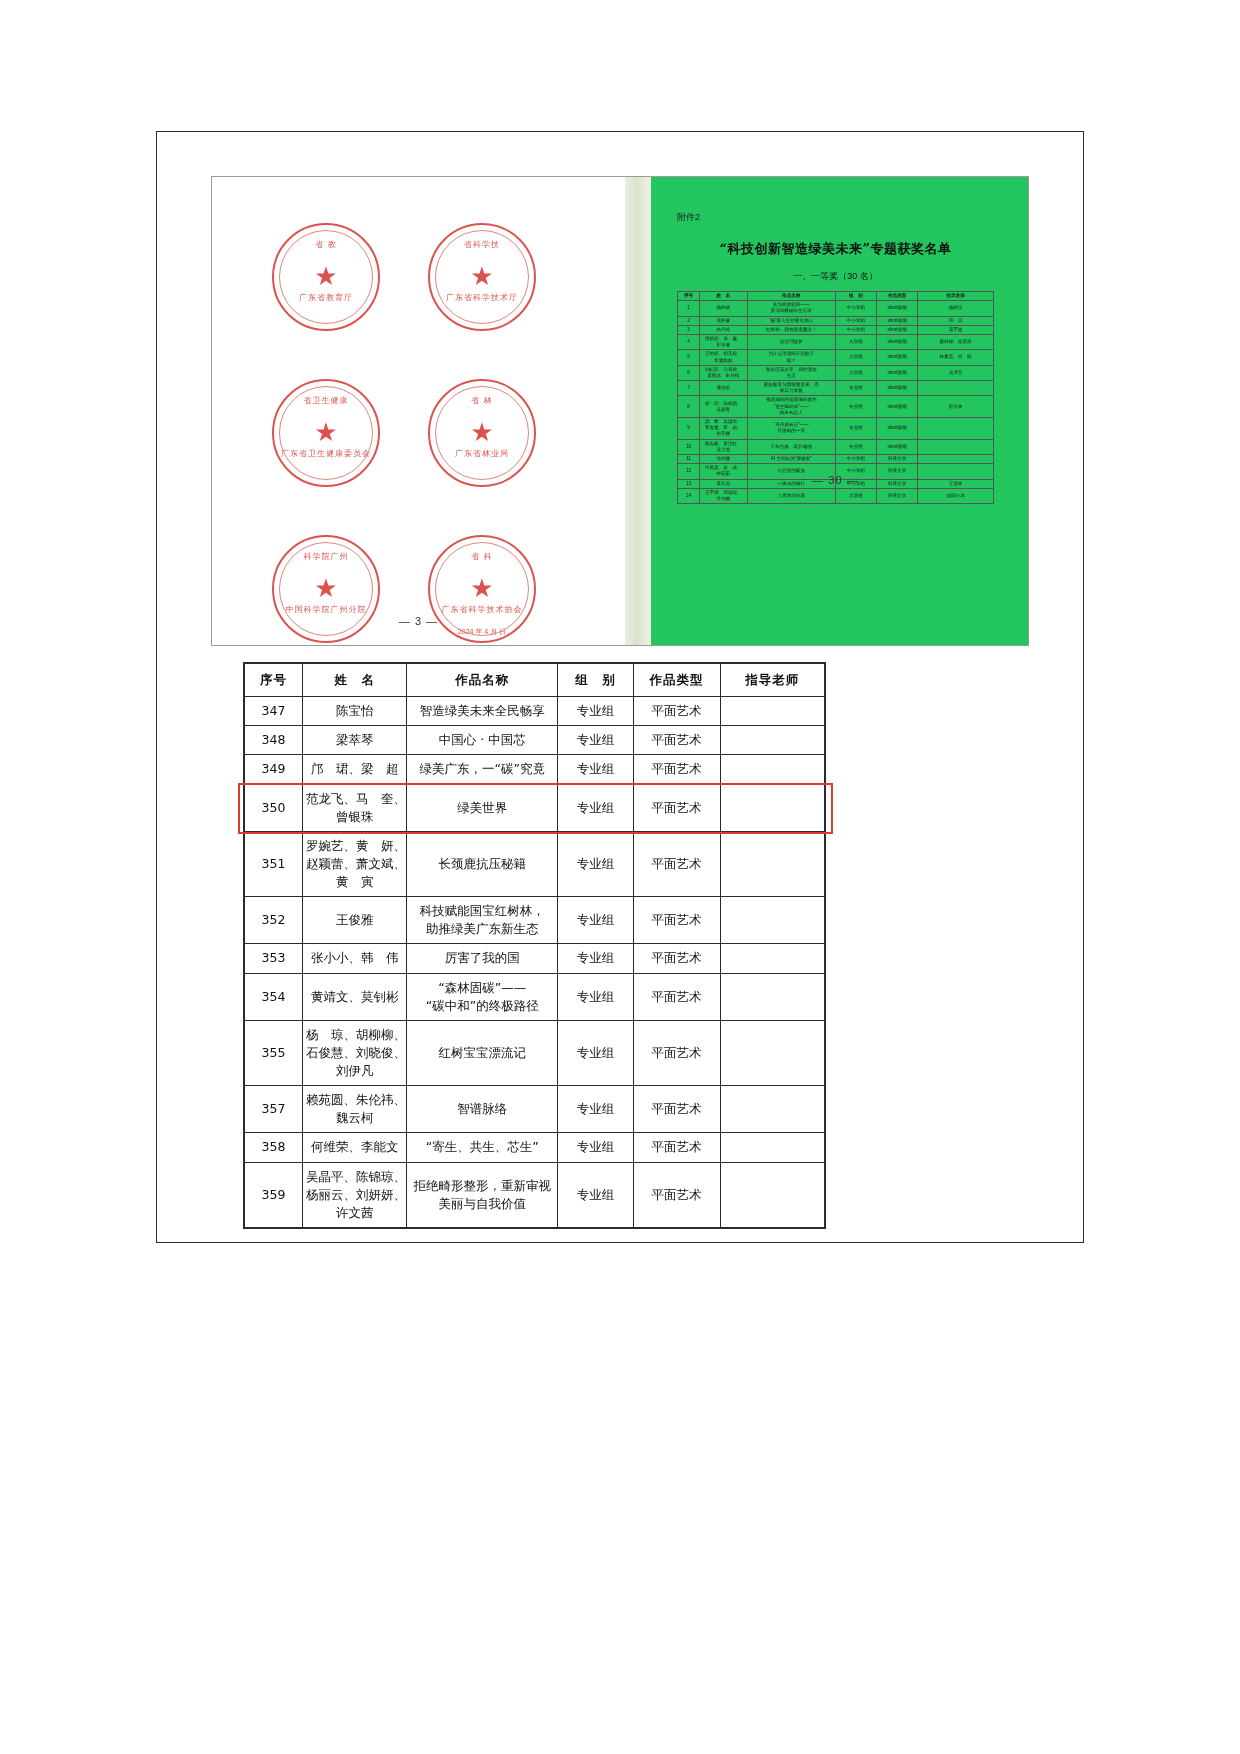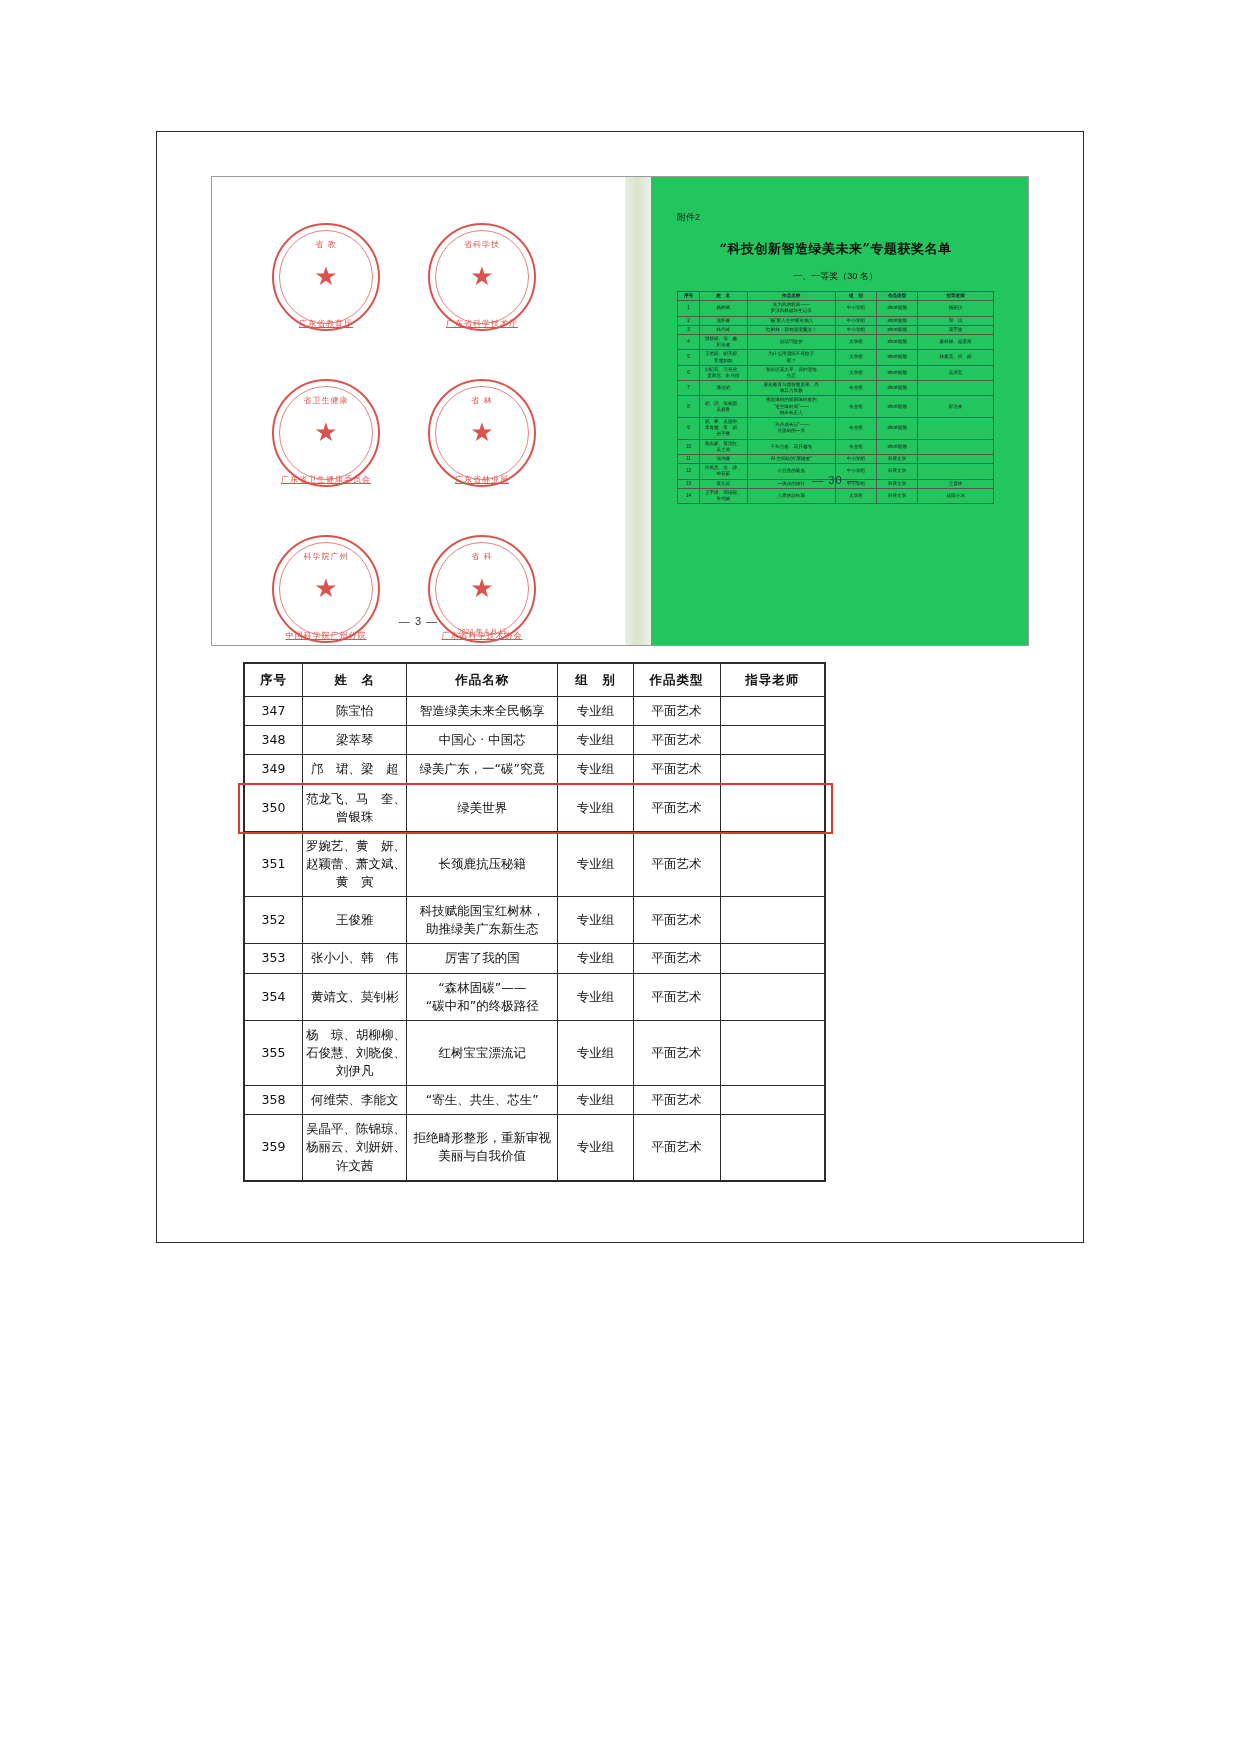--- a/index.html
+++ b/index.html
@@ -99,21 +99,21 @@
     position: absolute;
     left: 0;
     width: 100%;
     text-align: center;
     color: #d8453f;
     font-size: 8px;
     letter-spacing: 1px;
     font-family: "DejaVu Sans", sans-serif;
   }
   .stamp .arc-top { top: 14px; }
-  .stamp .arc-bottom { bottom: 0; text-decoration: underline; }
+  .stamp .arc-bottom { bottom: 26px; }
   .stamp .date {
     position: absolute;
     left: 0;
     bottom: 4px;
     width: 100%;
     text-align: center;
     color: #d8453f;
     font-size: 7px;
   }
   .folio {
@@ -728,20 +728,33 @@
               <span class="cellline">刘伊凡</span>
             </td>
             <td>
               <span class="cellline">红树宝宝漂流记</span>
             </td>
             <td>专业组</td>
             <td>平面艺术</td>
             <td></td>
           </tr>
           <tr>
+            <td>357</td>
+            <td class="nowrapcell">
+              <span class="cellline">赖苑圆、朱伦祎、</span>
+              <span class="cellline">魏云柯</span>
+            </td>
+            <td>
+              <span class="cellline">智谱脉络</span>
+            </td>
+            <td>专业组</td>
+            <td>平面艺术</td>
+            <td></td>
+          </tr>
+          <tr>
             <td>358</td>
             <td class="nowrapcell">
               <span class="cellline">何维荣、李能文</span>
             </td>
             <td>
               <span class="cellline">“寄生、共生、芯生”</span>
             </td>
             <td>专业组</td>
             <td>平面艺术</td>
             <td></td>

